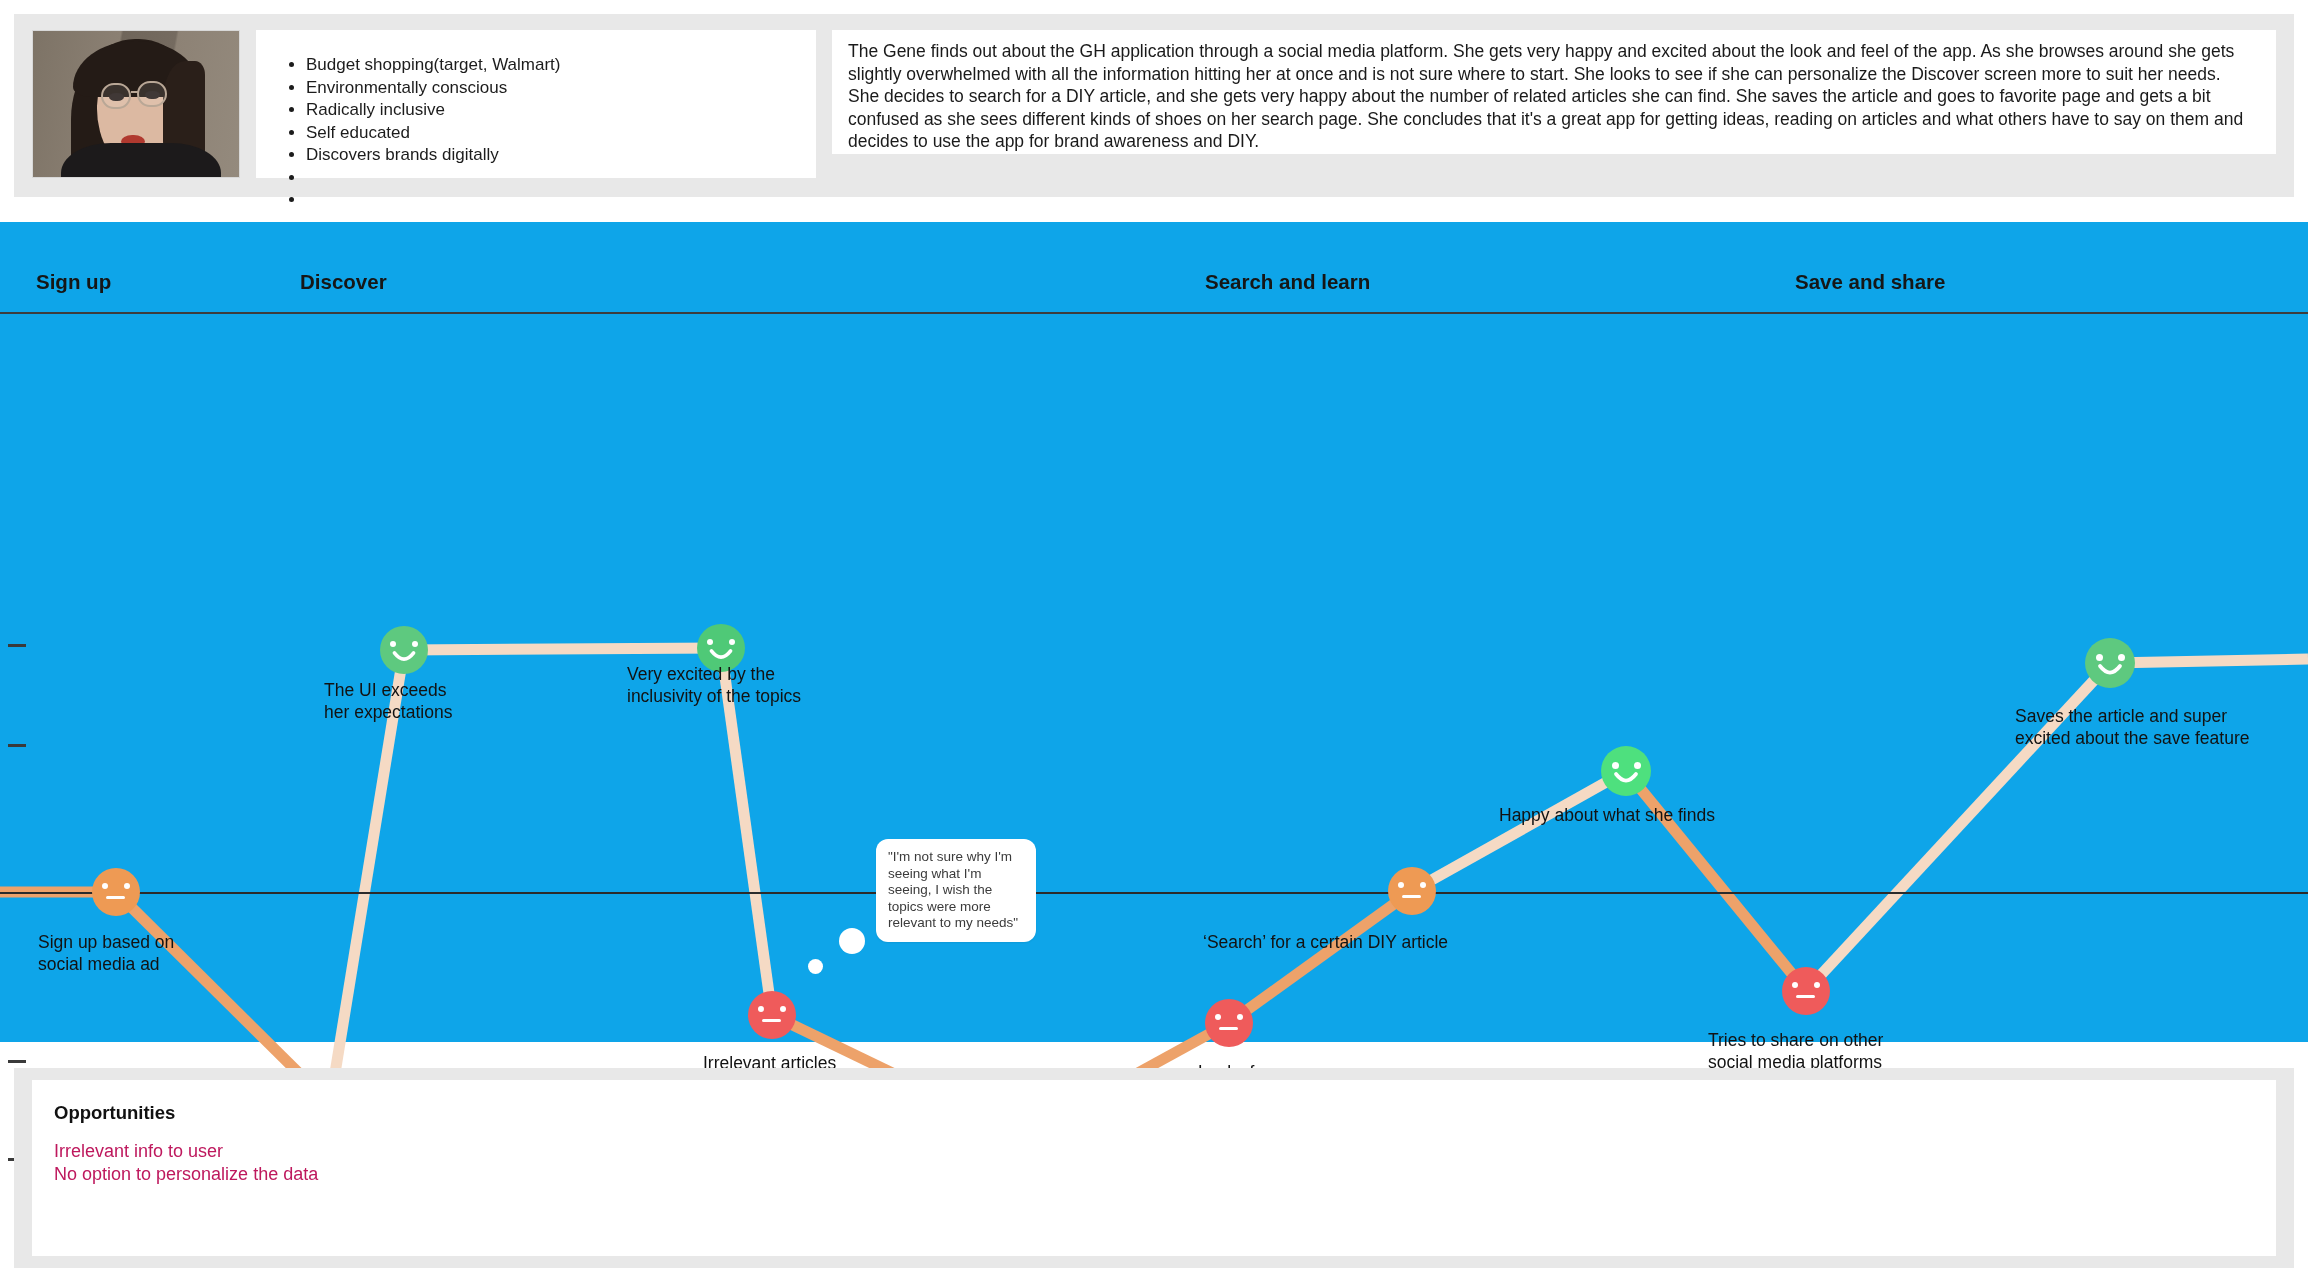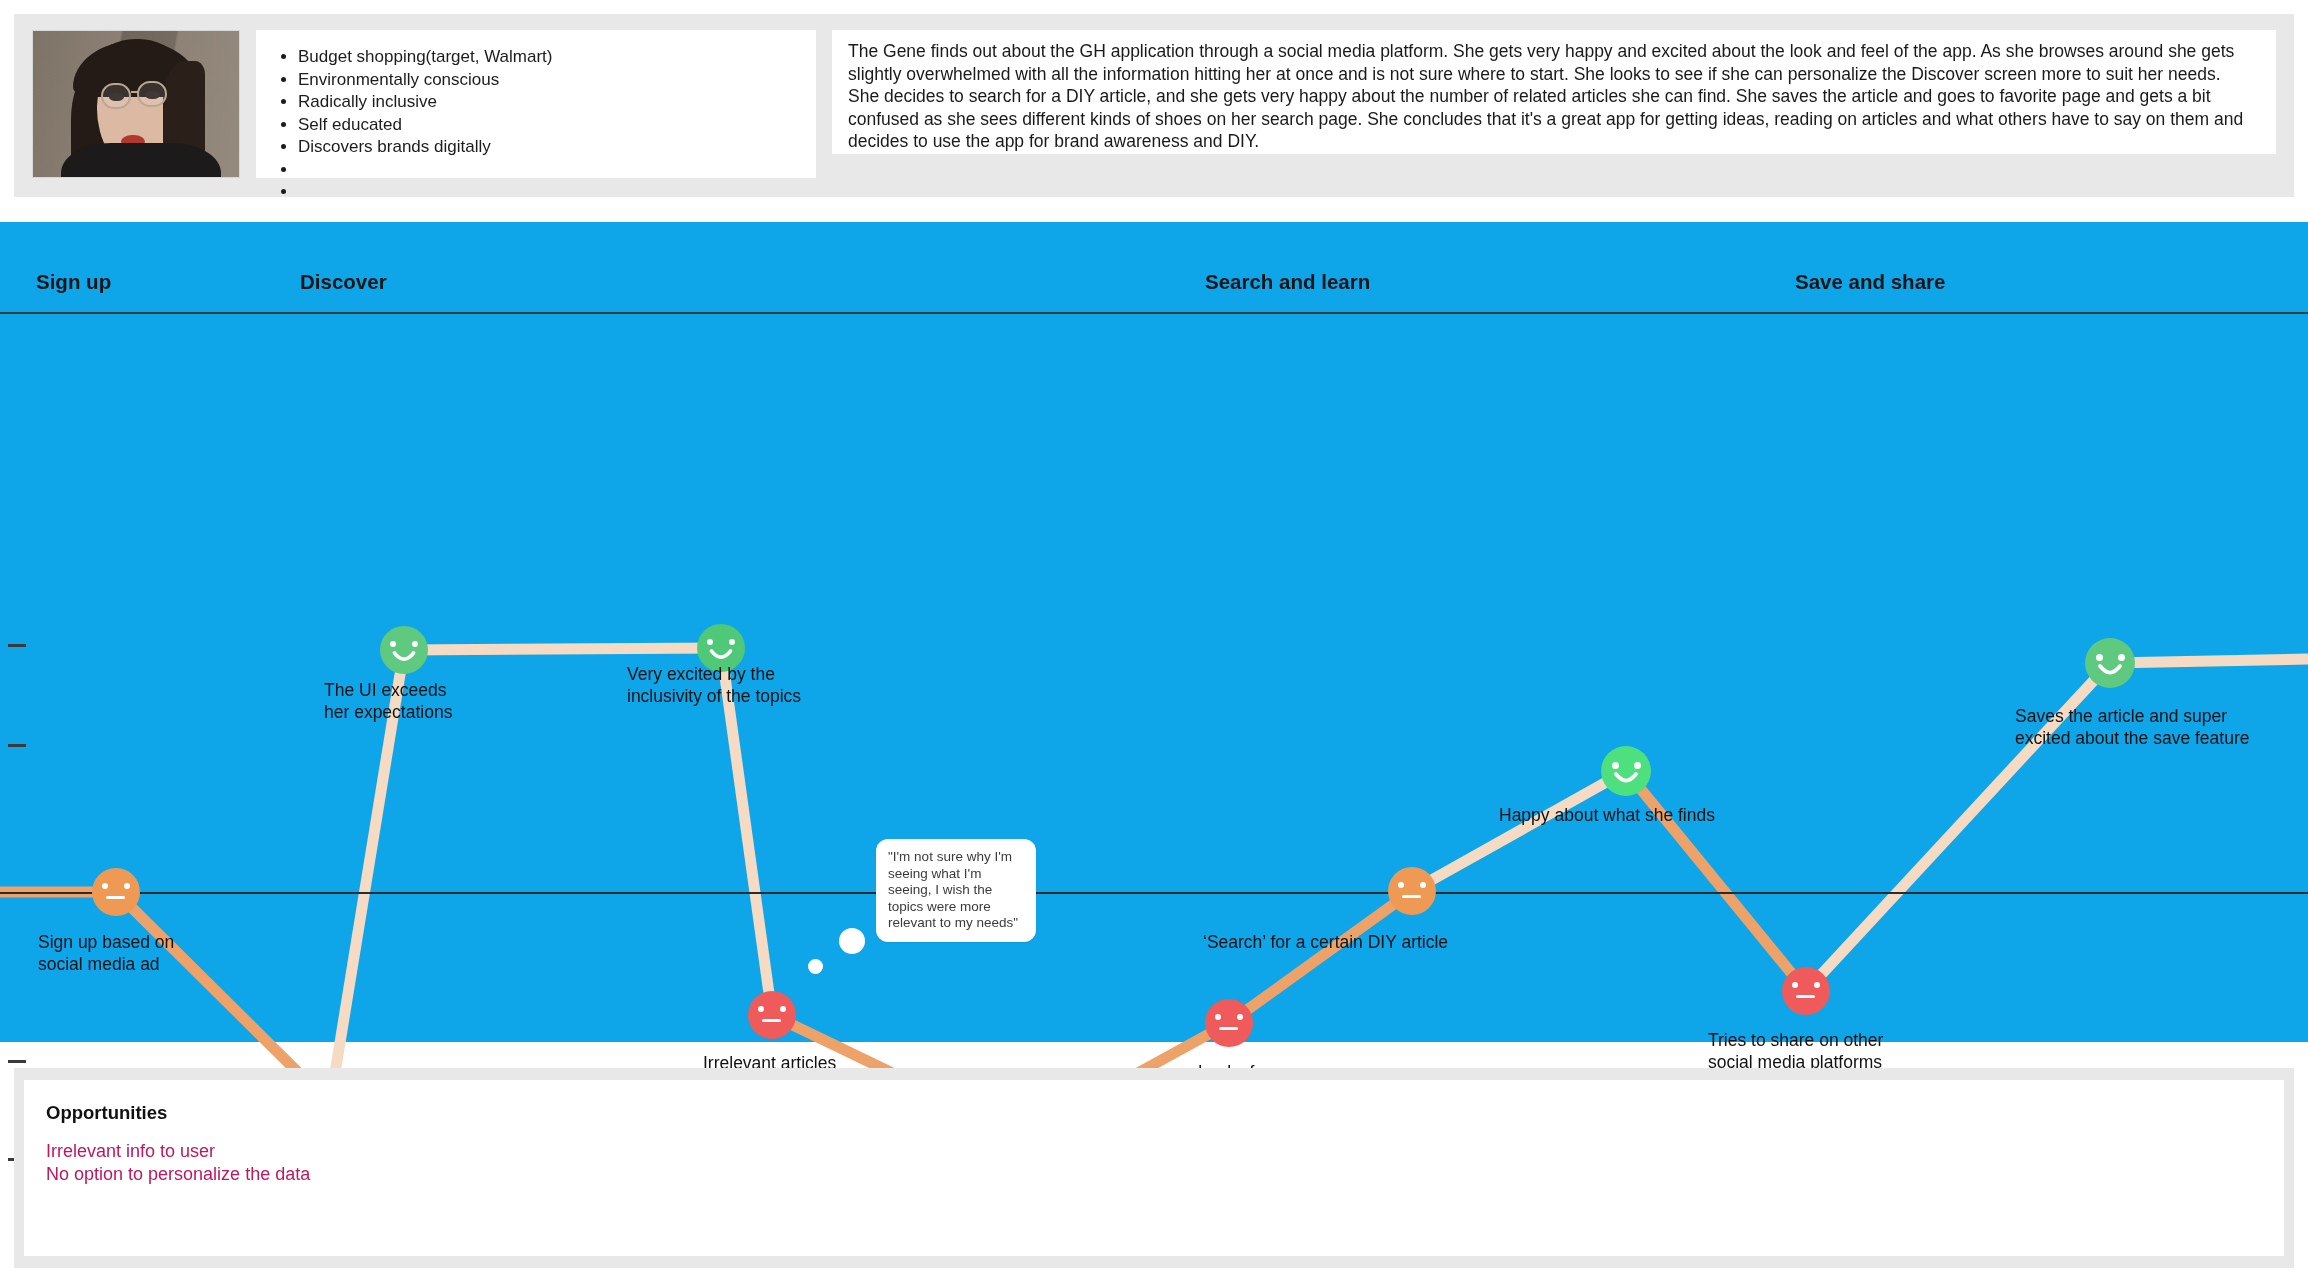--- a/index.html
+++ b/index.html
@@ -94,21 +94,21 @@
     background: #1c1a1b; border-radius: 50px 50px 0 0 / 30px 30px 0 0;
   }
 
   .persona-traits {
     flex: 0 0 560px;
     height: 148px;
     background: #ffffff;
     padding: 8px 10px 8px 18px;
   }
   .persona-traits ul {
-    margin: 8px; padding: 0 0 0 16px;
+    margin: 16px; padding: 0 0 0 16px;
     list-style: disc;
   }
   .persona-traits li {
     font-size: 17px;
     line-height: 22.5px;
     color: #1c1c1c;
     padding: 0;
   }
   .persona-traits li.empty { list-style: disc; min-height: 22px; }
 
@@ -218,21 +218,21 @@
     background: #ffffff;
     border-radius: 50%;
   }
 
   
   .opp-band {
     position: absolute;
     left: 14px; top: 1068px;
     width: 2280px; height: 200px;
     background: #e8e8e8;
-    padding: 12px 10px;
+    padding: 12px 18px;
   }
   .opp-card {
     width: 100%; height: 100%;
     background: #ffffff;
     padding: 22px 22px;
   }
   .opp-title {
     font-size: 18.5px;
     font-weight: bold;
     color: #111111;

